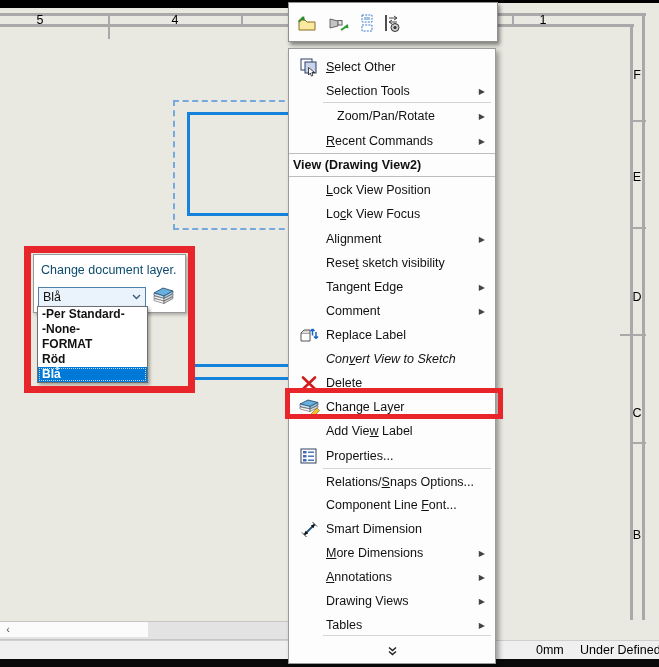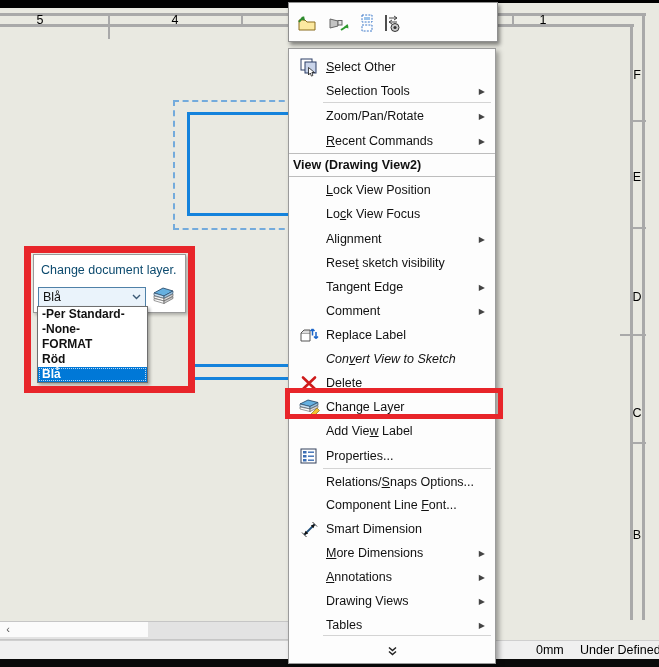--- a/index.html
+++ b/index.html
@@ -168,21 +168,21 @@
       <span class="lb"><u>S</u>elect Other</span>
     </div>
 
     <div class="mi" style="top:30px;">
       <span class="lb">Selection Tools</span>
       <span class="ar">▶</span>
     </div>
 
     <div class="msep" style="top:53px;"></div>
 
-    <div class="mi" style="top:55px;">
+    <div class="mi" style="top:55px;margin-left:11px;">
       <span class="lb">Zoom/Pan/Rotate</span>
       <span class="ar">▶</span>
     </div>
 
     <div class="mi" style="top:80px;">
       <span class="lb"><u>R</u>ecent Commands</span>
       <span class="ar">▶</span>
     </div>
 
     <div class="mheader" style="top:104px;">View (Drawing View2)</div>

